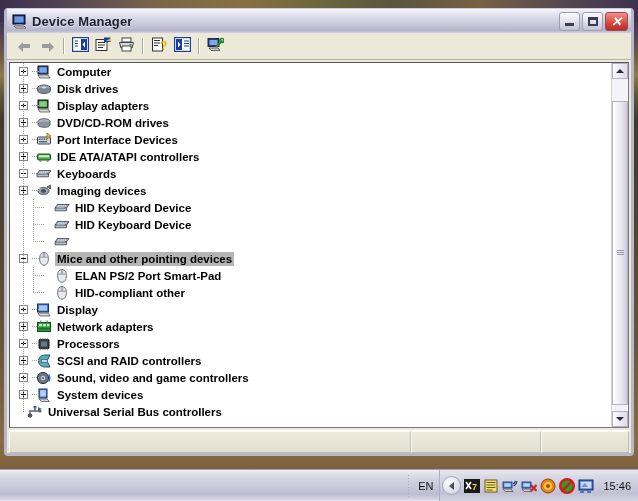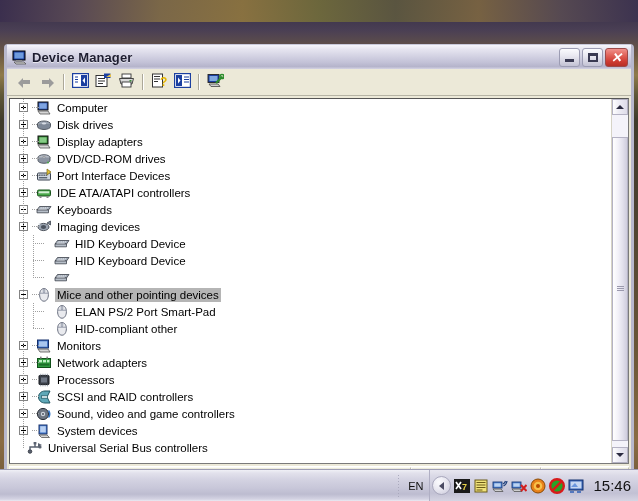--- a/index.html
+++ b/index.html
@@ -36,21 +36,20 @@
     display: flex; flex-direction: column;
   }
   
   #window {
     background: linear-gradient(180deg,#e4e3ec 0%, #d6d5e1 100%);
     border-left: 3px solid #b8b8cd;
     border-right: 3px solid #b8b8cd;
     border-bottom: 3px solid #b8b8cd;
     border-top: 0;
     border-radius: 4px;
-    margin-top: 36px;
   }
   #titlebar {
     height: 24px; flex: 0 0 24px;
     background: linear-gradient(180deg,#f3f3f9 0%,#e2e1ec 16%,#d0cfdf 45%,#c2c1d6 70%,#b6b5cc 88%,#cfced f 100%);
     background: linear-gradient(180deg,#f6f6fb 0%,#e6e5f0 18%,#d2d1e2 48%,#c3c2d7 72%,#b5b4cb 90%,#d5d4e4 100%);
     display: flex; align-items: center;
     padding: 0 2px 0 5px;
     position: relative;
     border-top: 1px solid #c9c9da;
   }
@@ -121,20 +120,21 @@
   }
   #treepanel {
     flex: 1 1 auto;
     background: #fff;
     border: 1px solid #7a7a7a;
     border-top-color:#555; border-left-color:#555;
     display: flex;
     min-height: 0;
     position: relative;
     overflow: hidden;
+    font-weight: bold;
   }
   #treeview {
     flex: 1 1 auto;
     position: relative;
     overflow: hidden;
     background:#fff;
     padding-top: 0px;
   }
   .trow {
     height: 17px; display: flex; align-items: center;
@@ -238,21 +238,21 @@
   }
   .tray-exp {
     width:17px;height:17px;border-radius:50%;
     background: radial-gradient(circle at 35% 30%, #fbfbfe 0%, #e9e8f1 45%, #c9c8da 100%);
     border:1px solid #a9a8bd;
     display:flex;align-items:center;justify-content:center;
     flex:0 0 17px; cursor:default;
   }
   .tray-exp:after{content:"";width:0;height:0;border-top:4px solid transparent;border-bottom:4px solid transparent;border-right:5px solid #4b4b63;}
   .tray-ico { width:16px; height:16px; position:relative; flex:0 0 16px; cursor:default;}
-  .tray-clock { font-size:15px; color:#121212; padding-left:6px; padding-right:2px; white-space:nowrap;}
+  .tray-clock { font-size:11px; color:#121212; padding-left:6px; padding-right:2px; white-space:nowrap;}
 </style>
 </head>
 <body>
 
 <div id="wallpaper"></div>
 
 <div id="window">
 
   <div id="titlebar">
     <span class="tb-icon">
@@ -538,21 +538,21 @@
           </div>
           <div class="trow">
             <span style="flex: 0 0 9px;"></span>
             <span class="plus col"></span>
             <span style="flex: 0 0 6px;"></span>
             <span class="ticon"><svg width="16" height="16" viewBox="0 0 16 16">
                 <rect x="1.5" y="2" width="11" height="8" fill="#3a6cc0" stroke="#16306b" stroke-width="1"></rect>
                 <rect x="2.9" y="3.3" width="8.2" height="5.4" fill="#a9c6ee"></rect>
                 <path d="M2 11 L12 11 L14 14 L4 14 Z" fill="#d6d6d6" stroke="#555" stroke-width="0.8"></path>
               </svg></span>
-            <span class="tlabel">Monitors</span>
+            <span class="tlabel">Display</span>
           </div>
           <div class="trow">
             <span style="flex: 0 0 9px;"></span>
             <span class="plus col"></span>
             <span style="flex: 0 0 6px;"></span>
             <span class="ticon"><svg width="16" height="16" viewBox="0 0 16 16">
                 <rect x="1.5" y="3.5" width="13" height="9" fill="#2f9b3f" stroke="#0f4f18" stroke-width="1"></rect>
                 <rect x="3" y="5" width="3" height="2.4" fill="#bff0c4"></rect>
                 <rect x="7" y="5" width="3" height="2.4" fill="#bff0c4"></rect>
                 <rect x="11" y="5" width="2.4" height="2.4" fill="#bff0c4"></rect>

